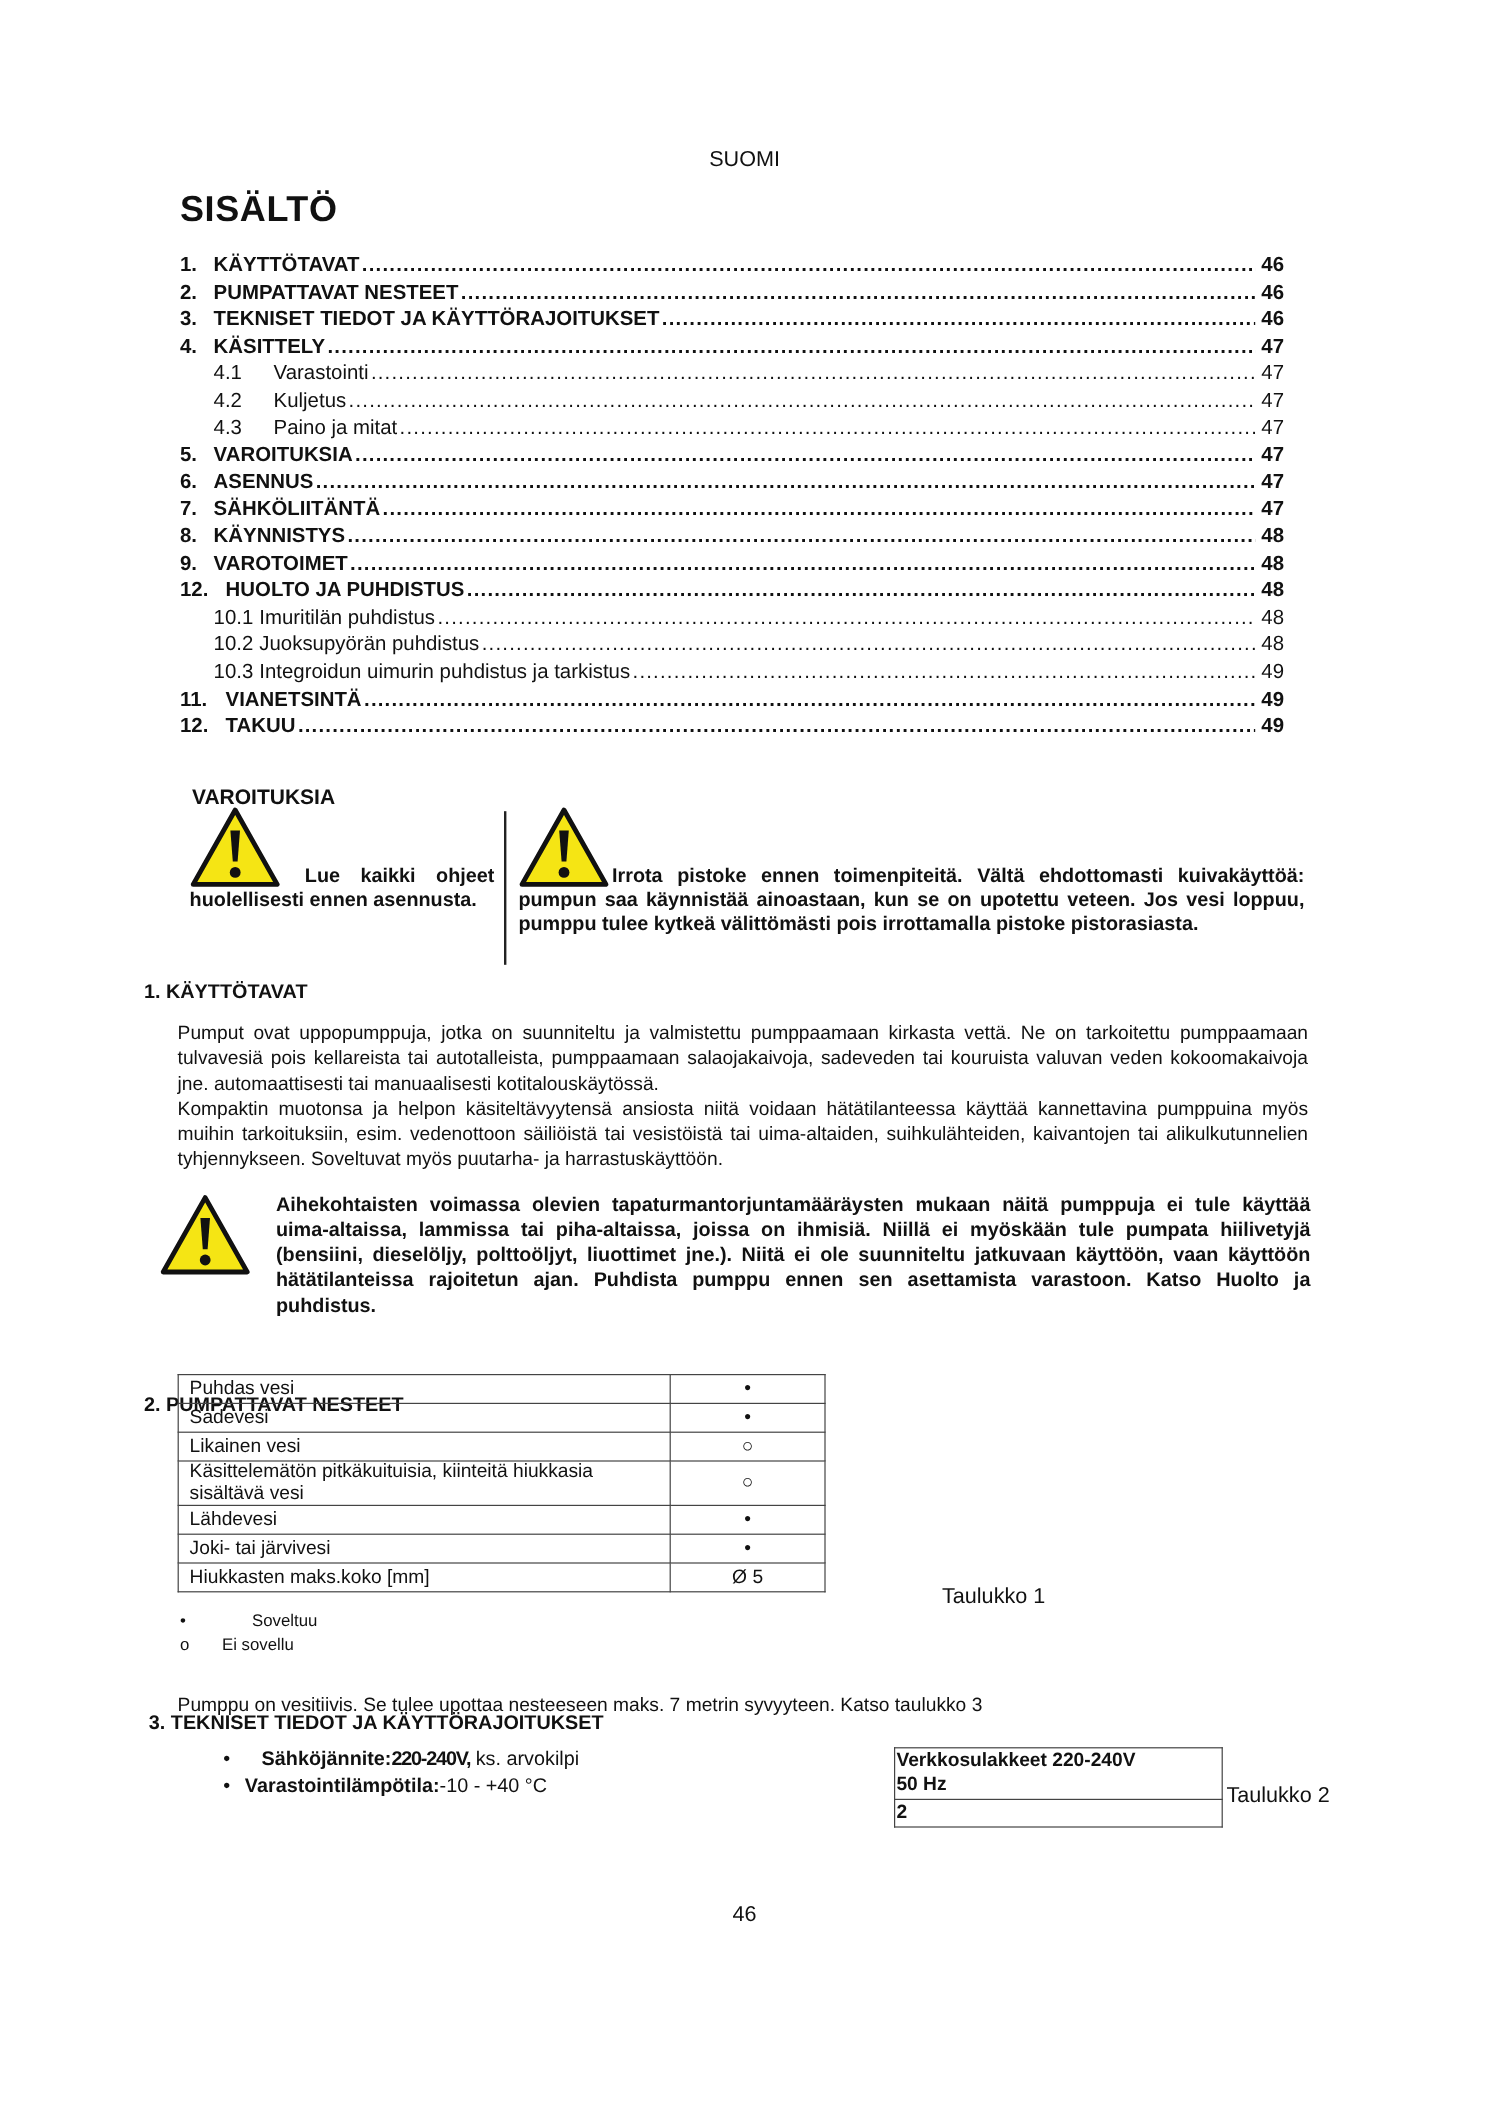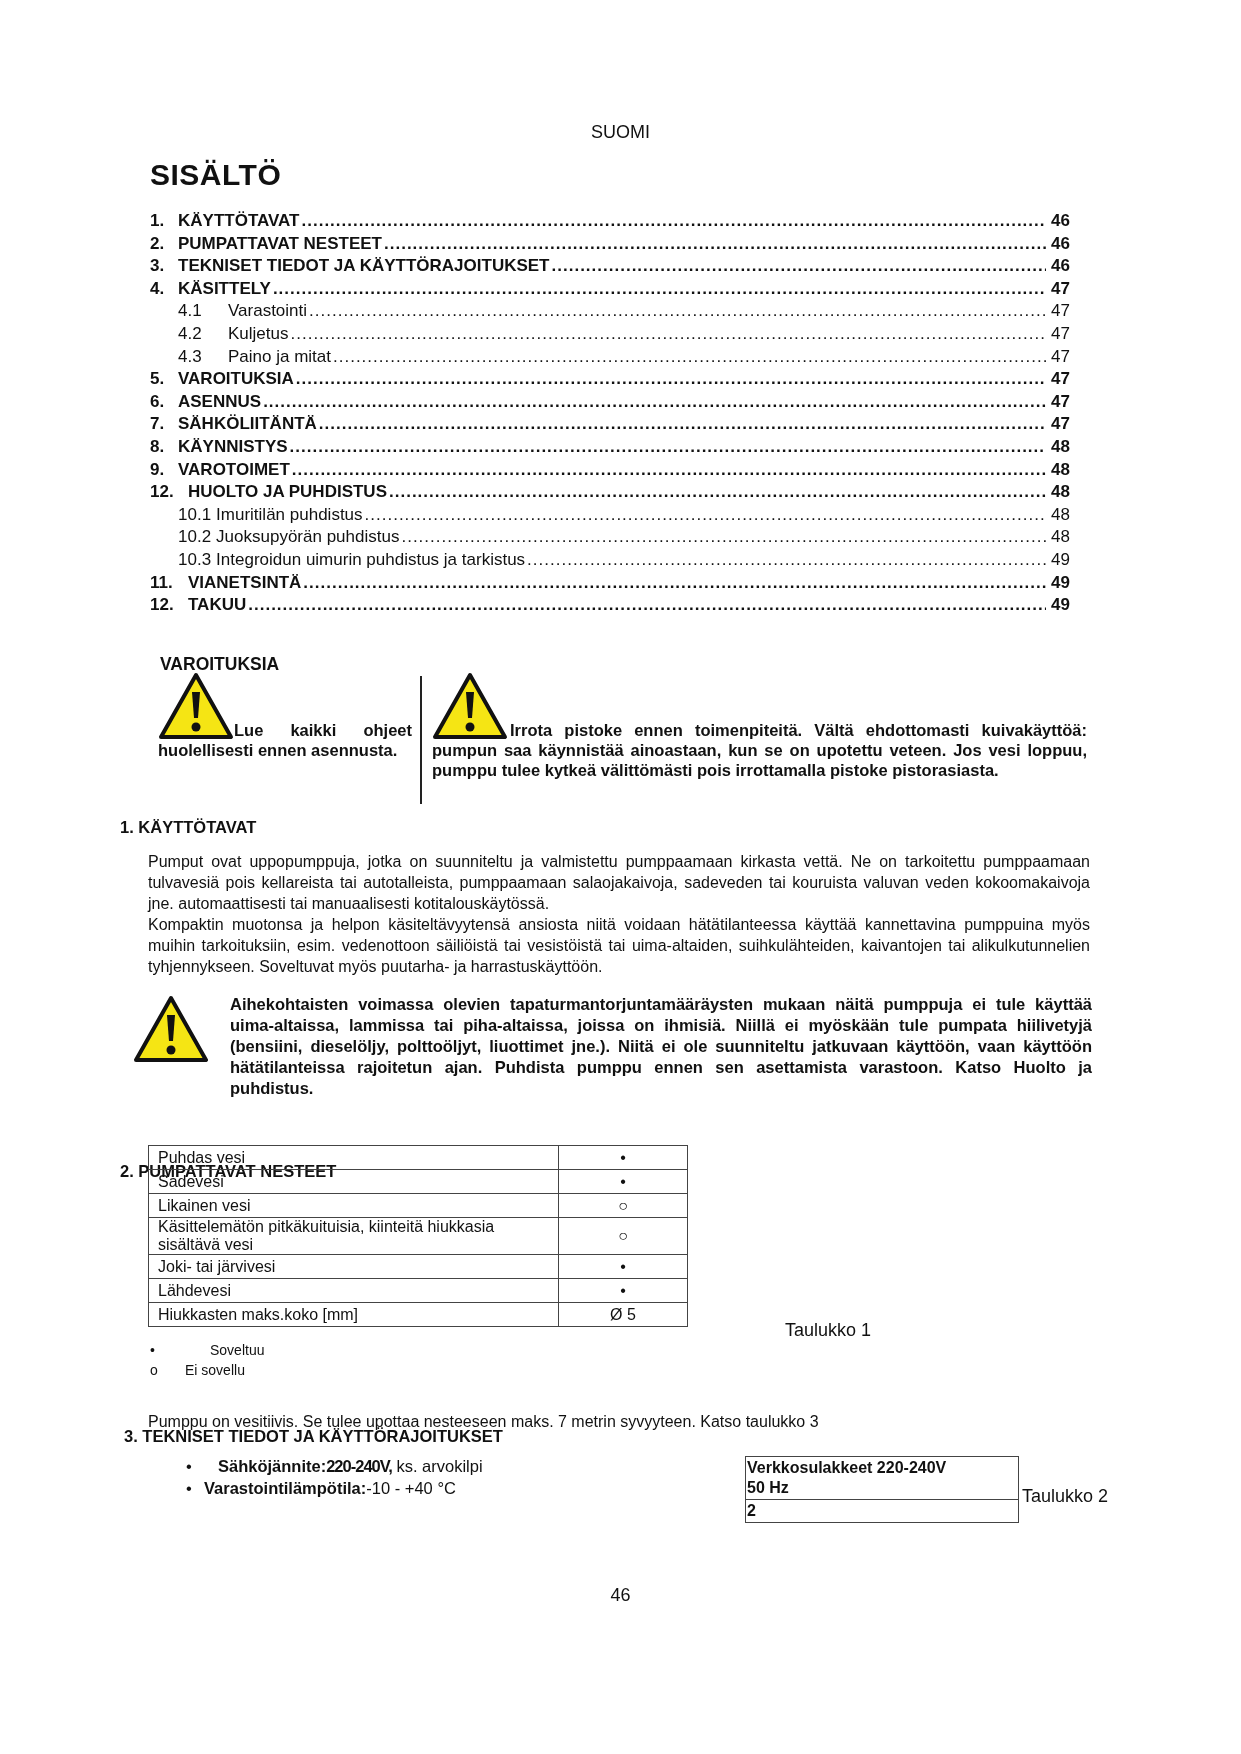--- a/index.html
+++ b/index.html
@@ -154,21 +154,21 @@
       <span class="page">49</span>
     </div>
 </div>
 
 <div class="abs warn-title">VAROITUKSIA</div>
 <div class="abs warn-box1">
   <svg class="tri" width="76" height="68" viewBox="0 0 76 68">
     <polygon points="38,3 73,65 3,65" fill="#f5e514" stroke="#111" stroke-width="4" stroke-linejoin="round"></polygon>
     <path d="M34,20 L42,20 L40,46 L36,46 Z" fill="#111"></path>
     <circle cx="38" cy="55" r="4.5" fill="#111"></circle>
-  </svg><span style="margin-left:0;">Lue kaikki ohjeet huolellisesti ennen asennusta.</span>
+  </svg><span style="margin-left:20px;">Lue kaikki ohjeet huolellisesti ennen asennusta.</span>
 </div>
 <div class="abs vdivider"></div>
 <div class="abs warn-box2">
   <svg class="tri" width="76" height="68" viewBox="0 0 76 68">
     <polygon points="38,3 73,65 3,65" fill="#f5e514" stroke="#111" stroke-width="4" stroke-linejoin="round"></polygon>
     <path d="M34,20 L42,20 L40,46 L36,46 Z" fill="#111"></path>
     <circle cx="38" cy="55" r="4.5" fill="#111"></circle>
   </svg><span style="margin-left:2px;">Irrota pistoke ennen toimenpiteitä. Vältä ehdottomasti kuivakäyttöä: pumpun saa käynnistää ainoastaan, kun se on upotettu veteen. Jos vesi loppuu, pumppu tulee kytkeä välittömästi pois irrottamalla pistoke pistorasiasta.</span>
 </div>
 
@@ -195,25 +195,25 @@
       </tr>
   <tr>
         <td>Likainen vesi</td>
         <td class="mark">○</td>
       </tr>
   <tr>
         <td>Käsittelemätön pitkäkuituisia, kiinteitä hiukkasia sisältävä vesi</td>
         <td class="mark">○</td>
       </tr>
   <tr>
+        <td>Lähdevesi</td>
+        <td class="mark">•</td>
+      </tr>
+  <tr>
         <td>Joki- tai järvivesi</td>
-        <td class="mark">•</td>
-      </tr>
-  <tr>
-        <td>Lähdevesi</td>
         <td class="mark">•</td>
       </tr>
   <tr>
         <td>Hiukkasten maks.koko [mm]</td>
         <td class="mark">Ø 5</td>
       </tr>
 </tbody>
   </table>
 <div class="abs caption" style="left:785px; top:1320px;">Taulukko 1</div>
 <div class="abs legend" style="left:150px; top:1342px;"><span style="display:inline-block; width:60px;">•</span><span>Soveltuu</span></div>

